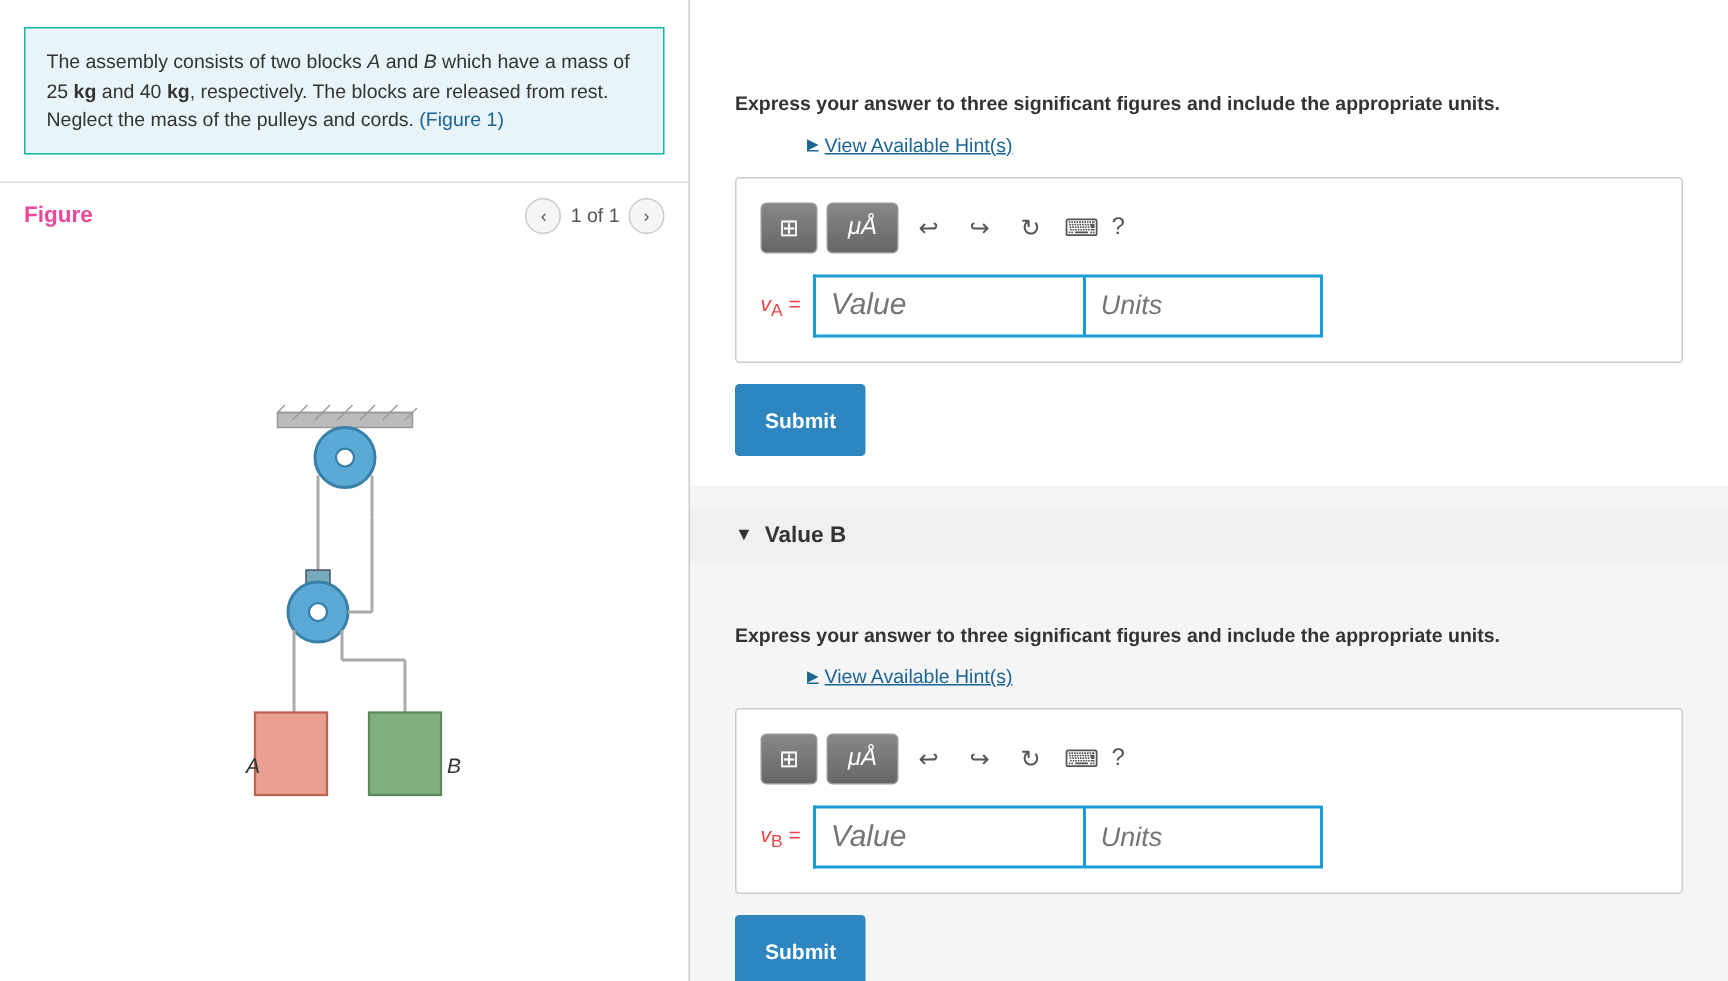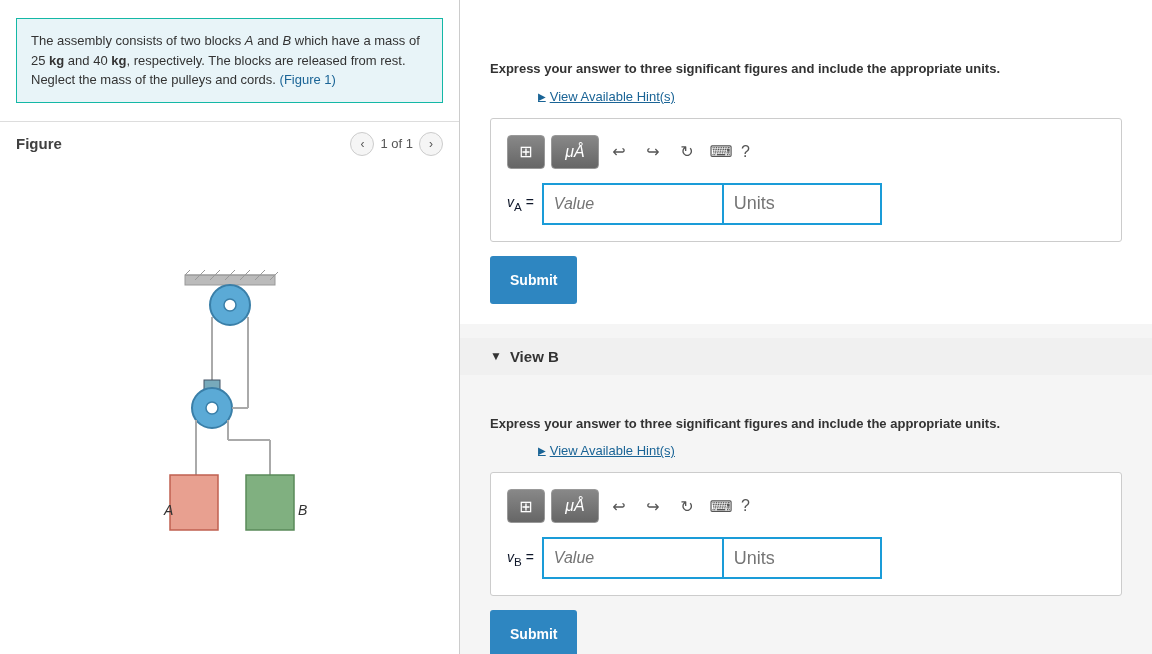--- a/index.html
+++ b/index.html
@@ -37,21 +37,21 @@
       align-items: center;
       justify-content: space-between;
       padding: 10px 16px;
       border-top: 1px solid #ddd;
       margin-top: 8px;
     }
 
     .figure-label {
       font-size: 15px;
       font-weight: bold;
-      color: #404040;
+      color: #ec4899;
     }
 
     .figure-nav {
       display: flex;
       align-items: center;
       gap: 6px;
     }
 
     .nav-btn {
       width: 24px;
@@ -204,43 +204,44 @@
     }
 
     .input-row {
       display: flex;
       align-items: center;
       gap: 0;
     }
 
     .var-label {
       font-size: 14px;
-      color: #0f172a;
+      color: #ef4444;
       margin-right: 8px;
       white-space: nowrap;
     }
 
     .value-input {
       height: 42px;
       width: 180px;
       border: 2px solid #1a9cd8;
       border-right: none;
       padding: 0 10px;
-      font-size: 16px;
+      font-size: 20px;
       font-style: italic;
       color: #aaa;
       outline: none;
     }
 
     .units-input {
       height: 42px;
       width: 160px;
       border: 2px solid #1a9cd8;
       padding: 0 10px;
       font-size: 18px;
+      font-style: italic;
       color: #aaa;
       outline: none;
     }
 
     .submit-btn {
       background: #2e86c1;
       color: #fff;
       border: none;
       padding: 16px 20px;
       border-radius: 3px;
@@ -373,21 +374,21 @@
         <input class="units-input" type="text" placeholder="Units" style="">
       </div>
     </div>
 
     <button class="submit-btn">Submit</button>
   </div>
 
   <div class="part-b-section" style="margin-top: 20px;">
     <div class="part-header" style="margin: 0 -30px 14px -30px; padding: 10px 30px;">
       <span class="part-toggle">▼</span>
-      <span class="part-title">View B</span>
+      <span class="part-title">Value B</span>
     </div>
 
     <p class="express-text">Express your answer to three significant figures and include the appropriate units.</p>
     <a class="hint-link" href="#">
       <span>View Available Hint(s)</span>
     </a>
 
     <div class="answer-box">
       <div class="toolbar">
         <button class="toolbar-btn grid-btn">

